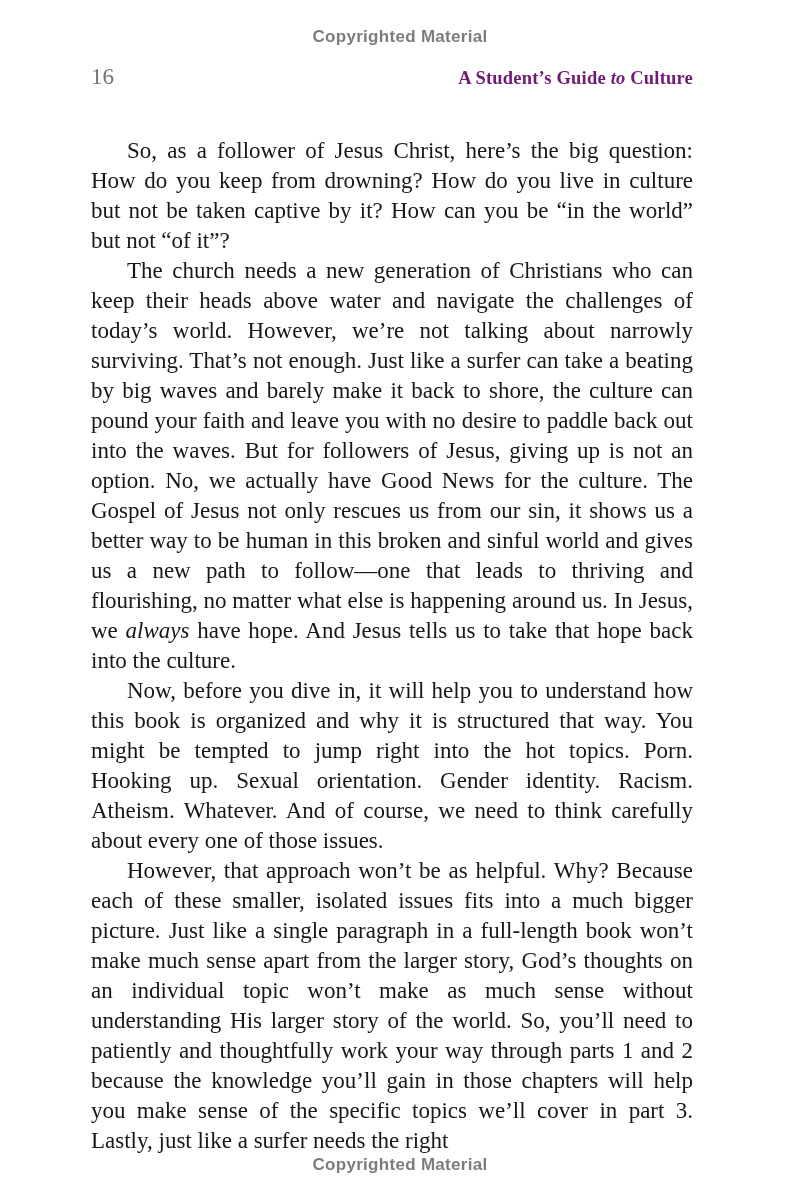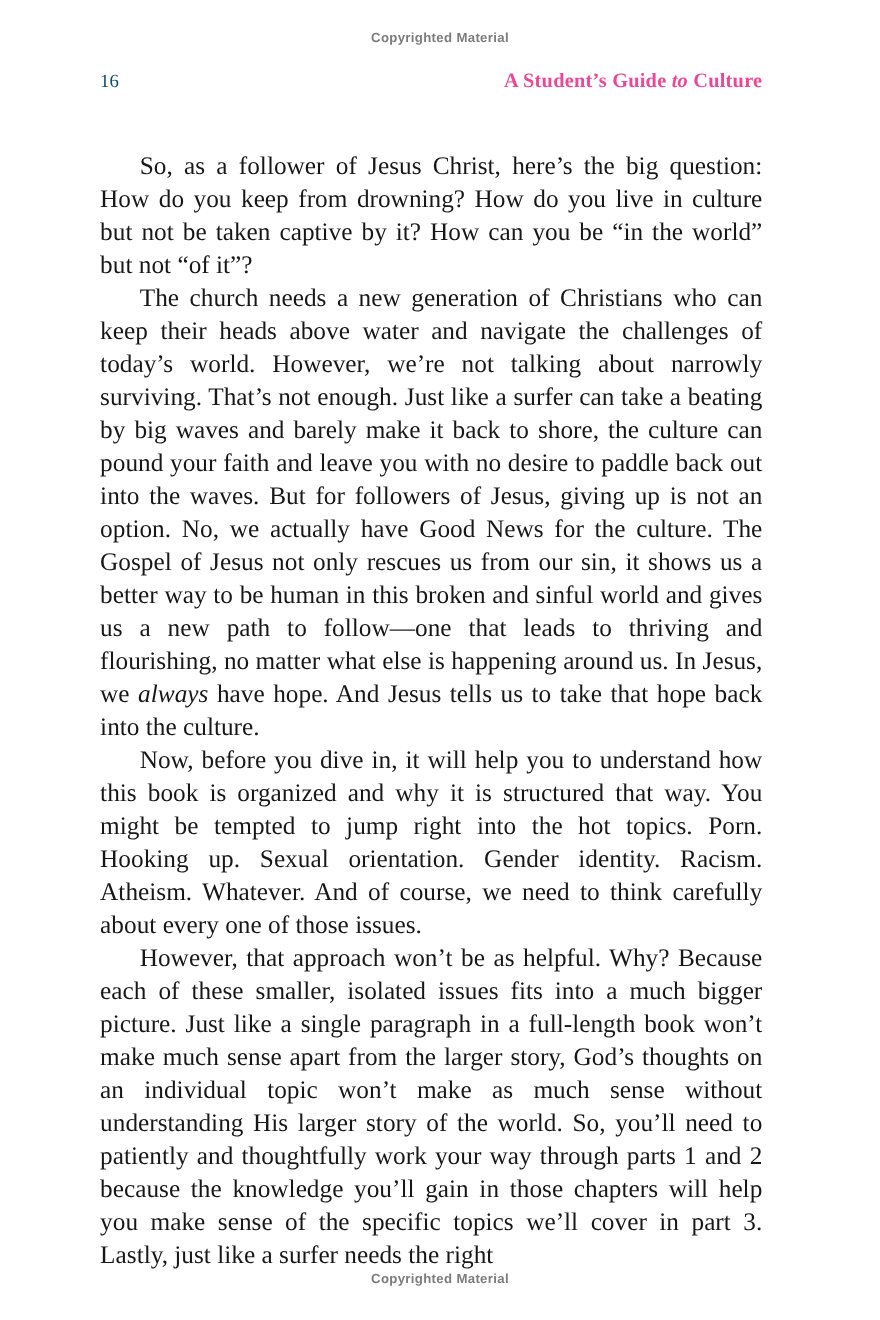--- a/index.html
+++ b/index.html
@@ -16,46 +16,46 @@
     color: #161616;
     overflow: hidden;
   }
   .copyright {
     position: absolute;
     left: 0;
     right: 0;
     text-align: center;
     font-family: "Liberation Sans", "DejaVu Sans", sans-serif;
     font-weight: bold;
-    font-size: 12px;
+    font-size: 17px;
     letter-spacing: 0.3px;
     color: #7c7c7c;
   }
   .copyright.top { top: 27px; }
   .copyright.bottom { top: 1155px; }
 
   .page-header {
     position: absolute;
     top: 64px;
     left: 91px;
     width: 602px;
     display: flex;
     justify-content: space-between;
     align-items: baseline;
   }
   .page-number {
-    font-size: 17px;
+    font-size: 23px;
     font-weight: normal;
-    color: #0c4a6e;
+    color: #737373;
   }
   .running-title {
     font-size: 18.5px;
     font-weight: bold;
     letter-spacing: 0.2px;
-    color: #ec4899;
+    color: #701a75;
   }
   .running-title em { font-style: italic; }
 
   .body-text {
     position: absolute;
     top: 136px;
     left: 91px;
     width: 602px;
     font-size: 23px;
     line-height: 30px;

